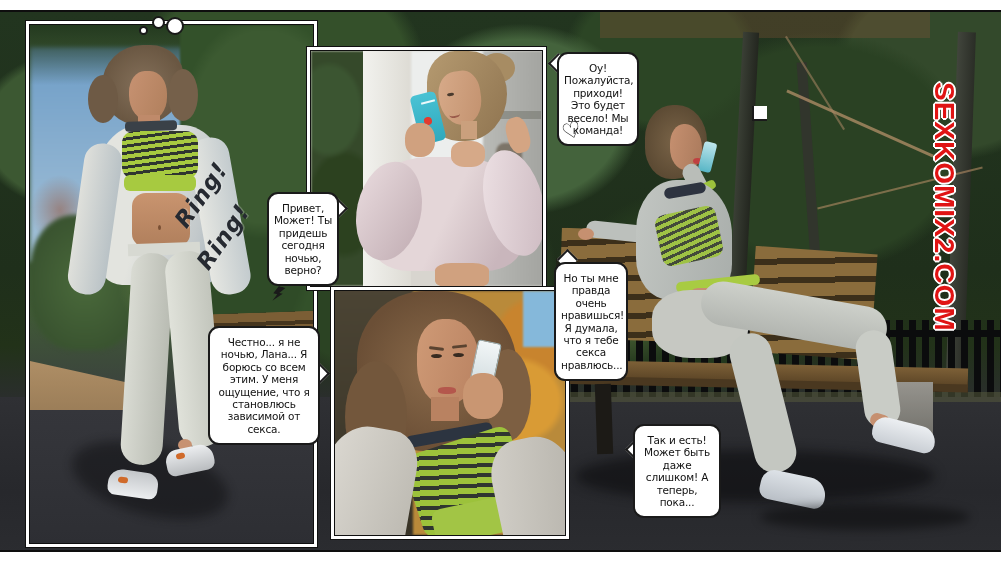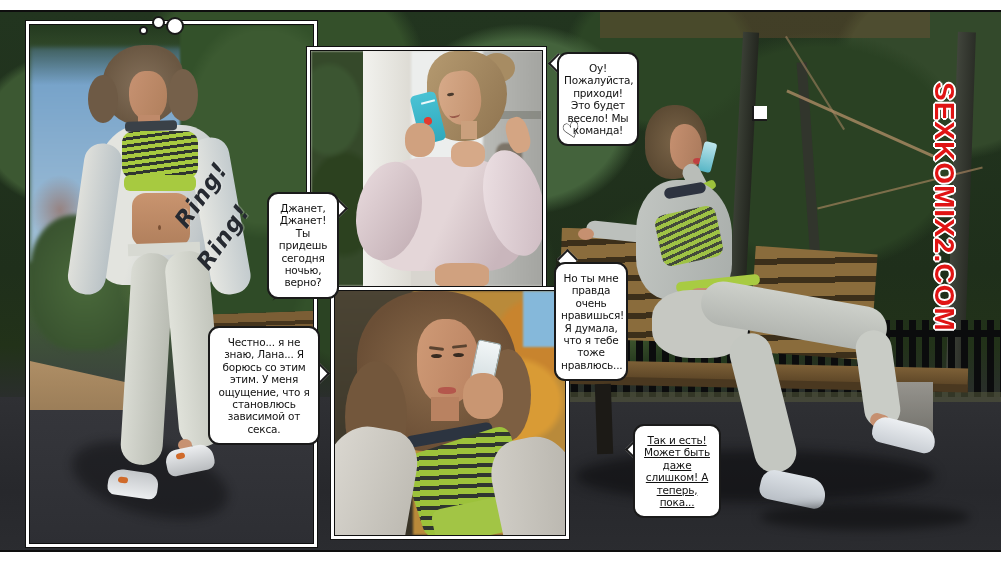--- a/index.html
+++ b/index.html
@@ -188,32 +188,32 @@
 
   <div class="ring" style="left:180px;top:212px;transform:rotate(-55deg);transform-origin:left center;">Ring!</div>
   <div class="ring" style="left:202px;top:254px;transform:rotate(-55deg);transform-origin:left center;">Ring!</div>
 
   <div class="dot" style="left:139px;top:26px;width:9px;height:9px;"></div>
   <div class="dot" style="left:152px;top:16px;width:13px;height:13px;"></div>
   <div class="dot" style="left:166px;top:17px;width:18px;height:18px;"></div>
 
   <div class="tail" style="left:330px;top:201px;transform:rotate(-45deg);"></div>
   <div class="a" style="left:272px;top:286px;width:12px;height:16px;background:#1a1a1a;z-index:6;transform:rotate(14deg);clip-path:polygon(42% 0,100% 0,58% 42%,88% 42%,18% 100%,44% 52%,10% 52%);"></div>
-  <div class="bubble" style="left:267px;top:192px;width:72px;">Джанет, Джанет! Ты придешь сегодня ночью, верно?</div>
+  <div class="bubble" style="left:267px;top:192px;width:72px;">Привет, Может! Ты придешь сегодня ночью, верно?</div>
 
   <div class="tail" style="left:312px;top:366px;transform:rotate(-45deg);"></div>
-  <div class="bubble" style="left:208px;top:326px;width:112px;">Честно... я не знаю, Лана... Я борюсь со этим этим. У меня ощущение, что я становлюсь зависимой от секса.</div>
+  <div class="bubble" style="left:208px;top:326px;width:112px;">Честно... я не ночью, Лана... Я борюсь со всем этим. У меня ощущение, что я становлюсь зависимой от секса.</div>
 
   <div class="tail" style="left:551px;top:56px;transform:rotate(135deg);"></div>
   <div class="bubble" style="left:557px;top:52px;width:82px;">Оу! Пожалуйста, приходи! Это будет весело! Мы команда!</div>
   <div class="heart" style="left:562px;top:118px;">♡</div>
 
   <div class="tail" style="left:752px;top:106px;transform:rotate(90deg);"></div>
 
   <div class="tail" style="left:560px;top:252px;transform:rotate(-135deg);"></div>
-  <div class="bubble" style="left:554px;top:262px;width:74px;">Но ты мне правда очень нравишься! Я думала, что я тебе тоже нравлюсь...</div>
+  <div class="bubble" style="left:554px;top:262px;width:74px;">Но ты мне правда очень нравишься! Я думала, что я тебе секса нравлюсь...</div>
 
   <div class="tail" style="left:628px;top:442px;transform:rotate(135deg);"></div>
-  <div class="bubble" style="left:633px;top:424px;width:88px;text-decoration:underline;">Так и есть! Может быть даже слишком! А теперь, пока...</div>
+  <div class="bubble" style="left:633px;top:424px;width:88px;">Так и есть! Может быть даже слишком! А теперь, пока...</div>
 
   <div class="wm">SEXKOMIX2.COM</div>
 
 </div>
 
 </body></html>

